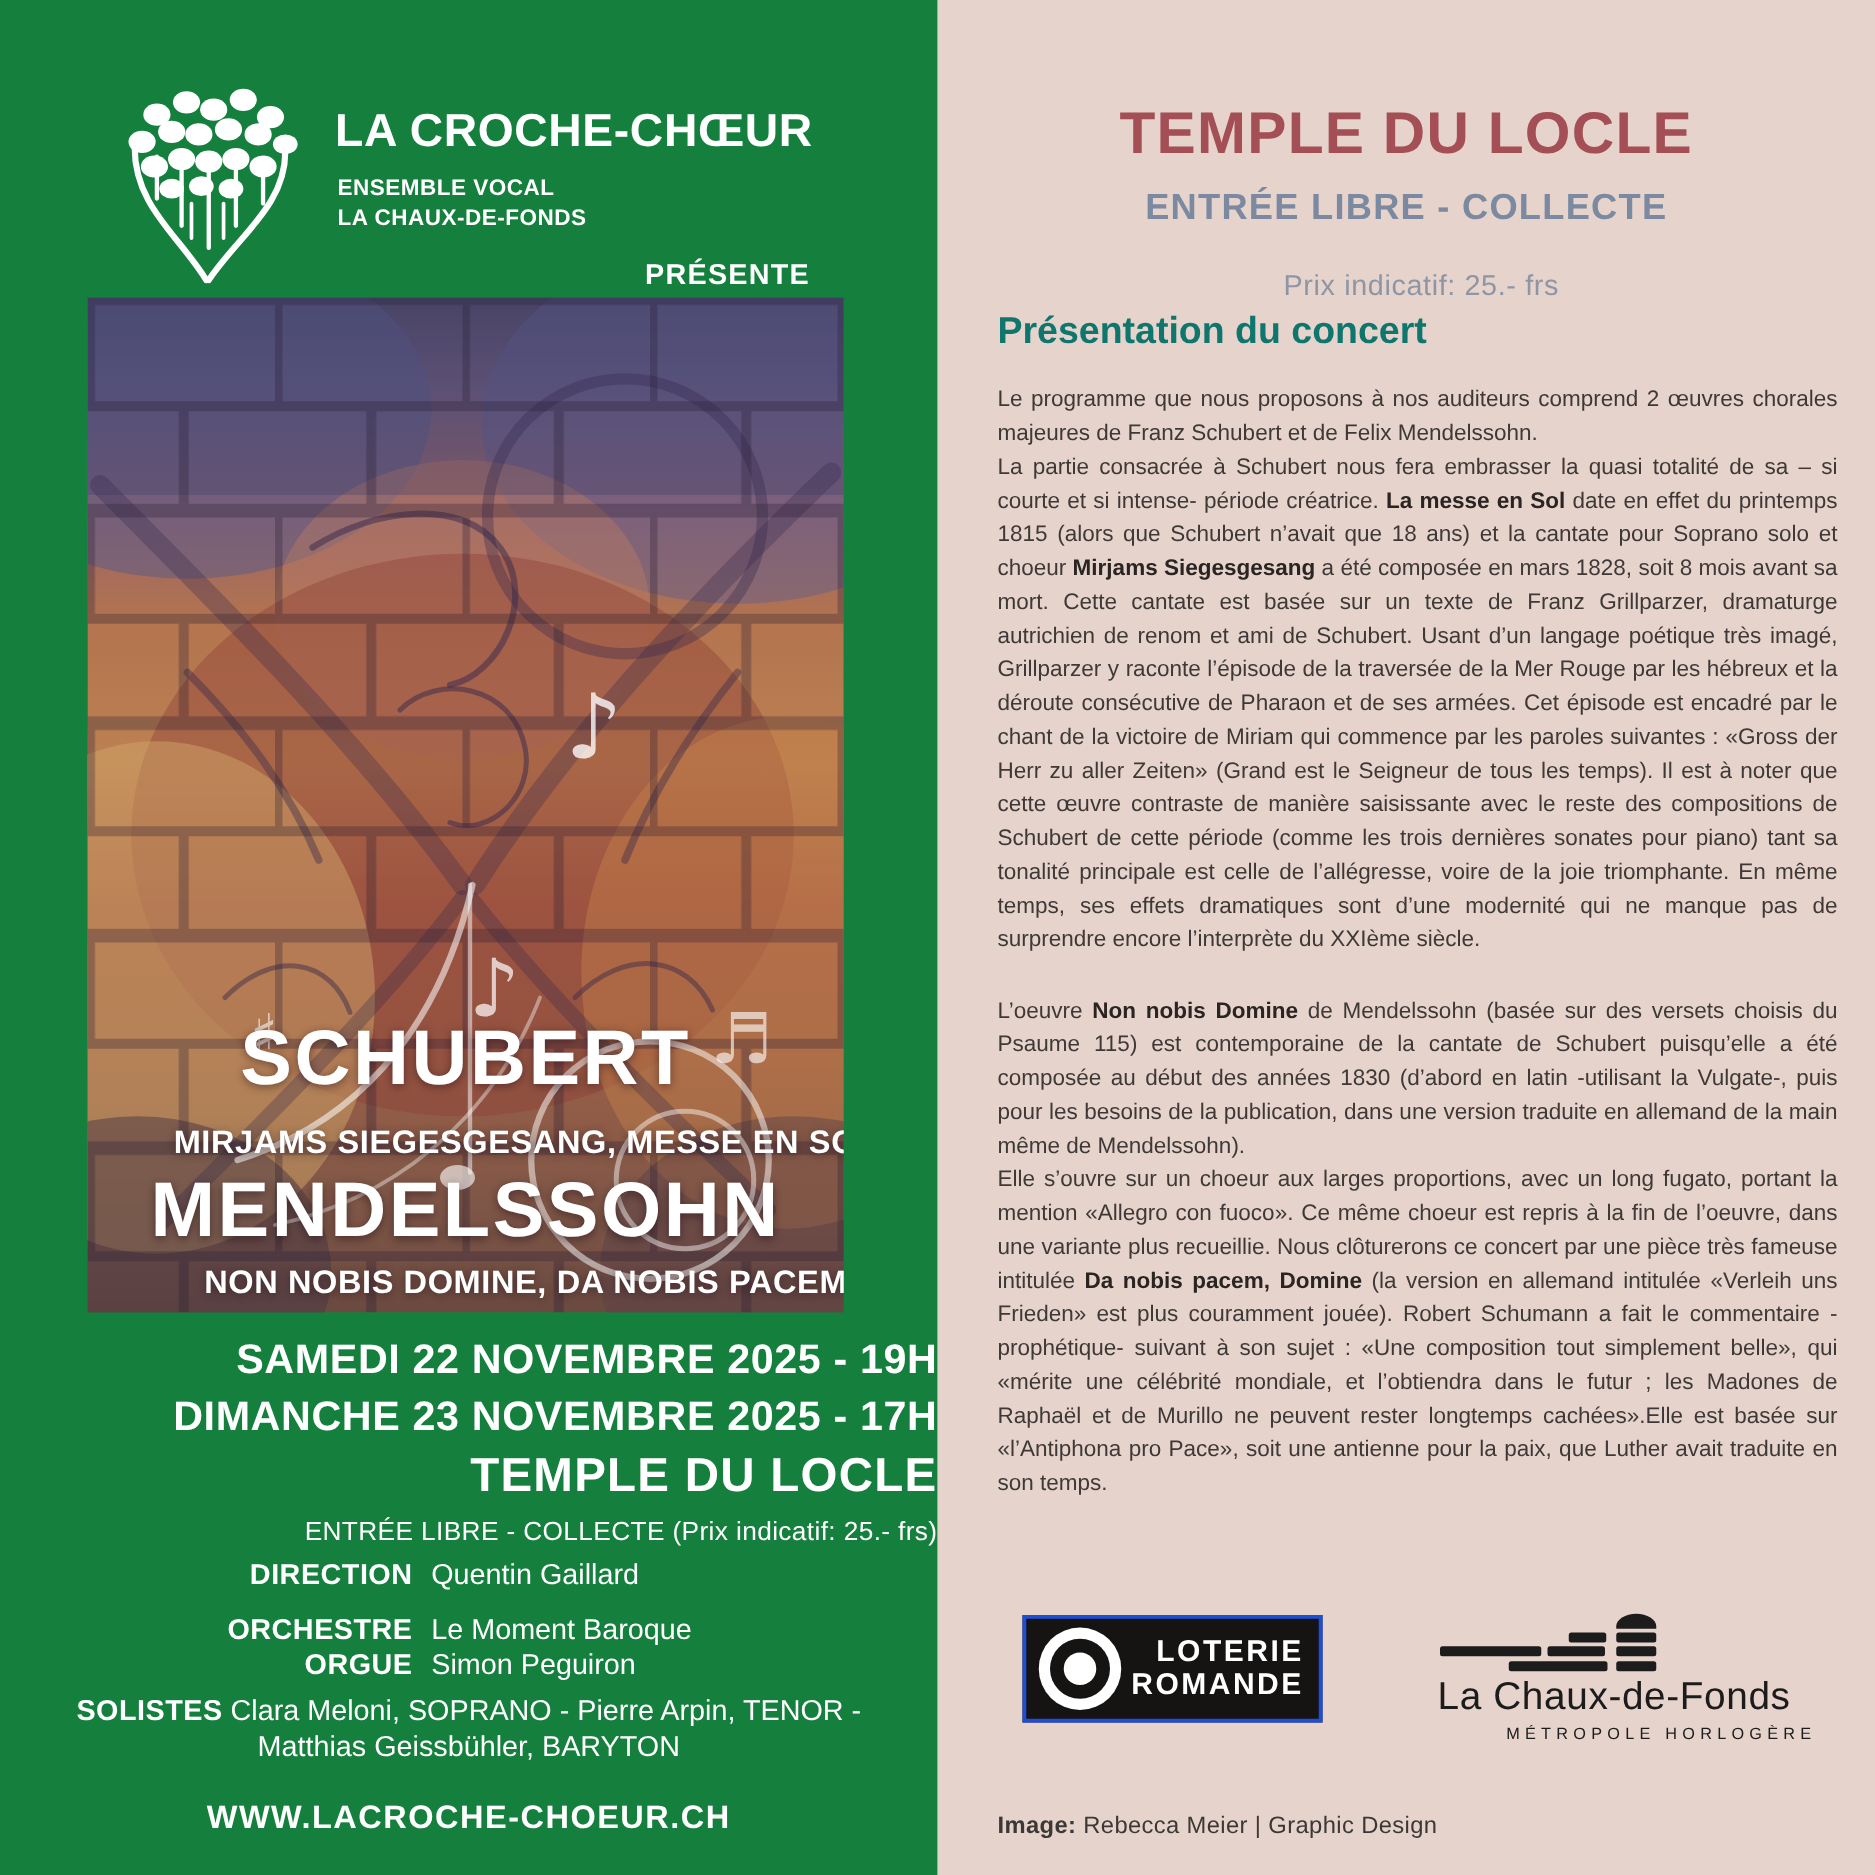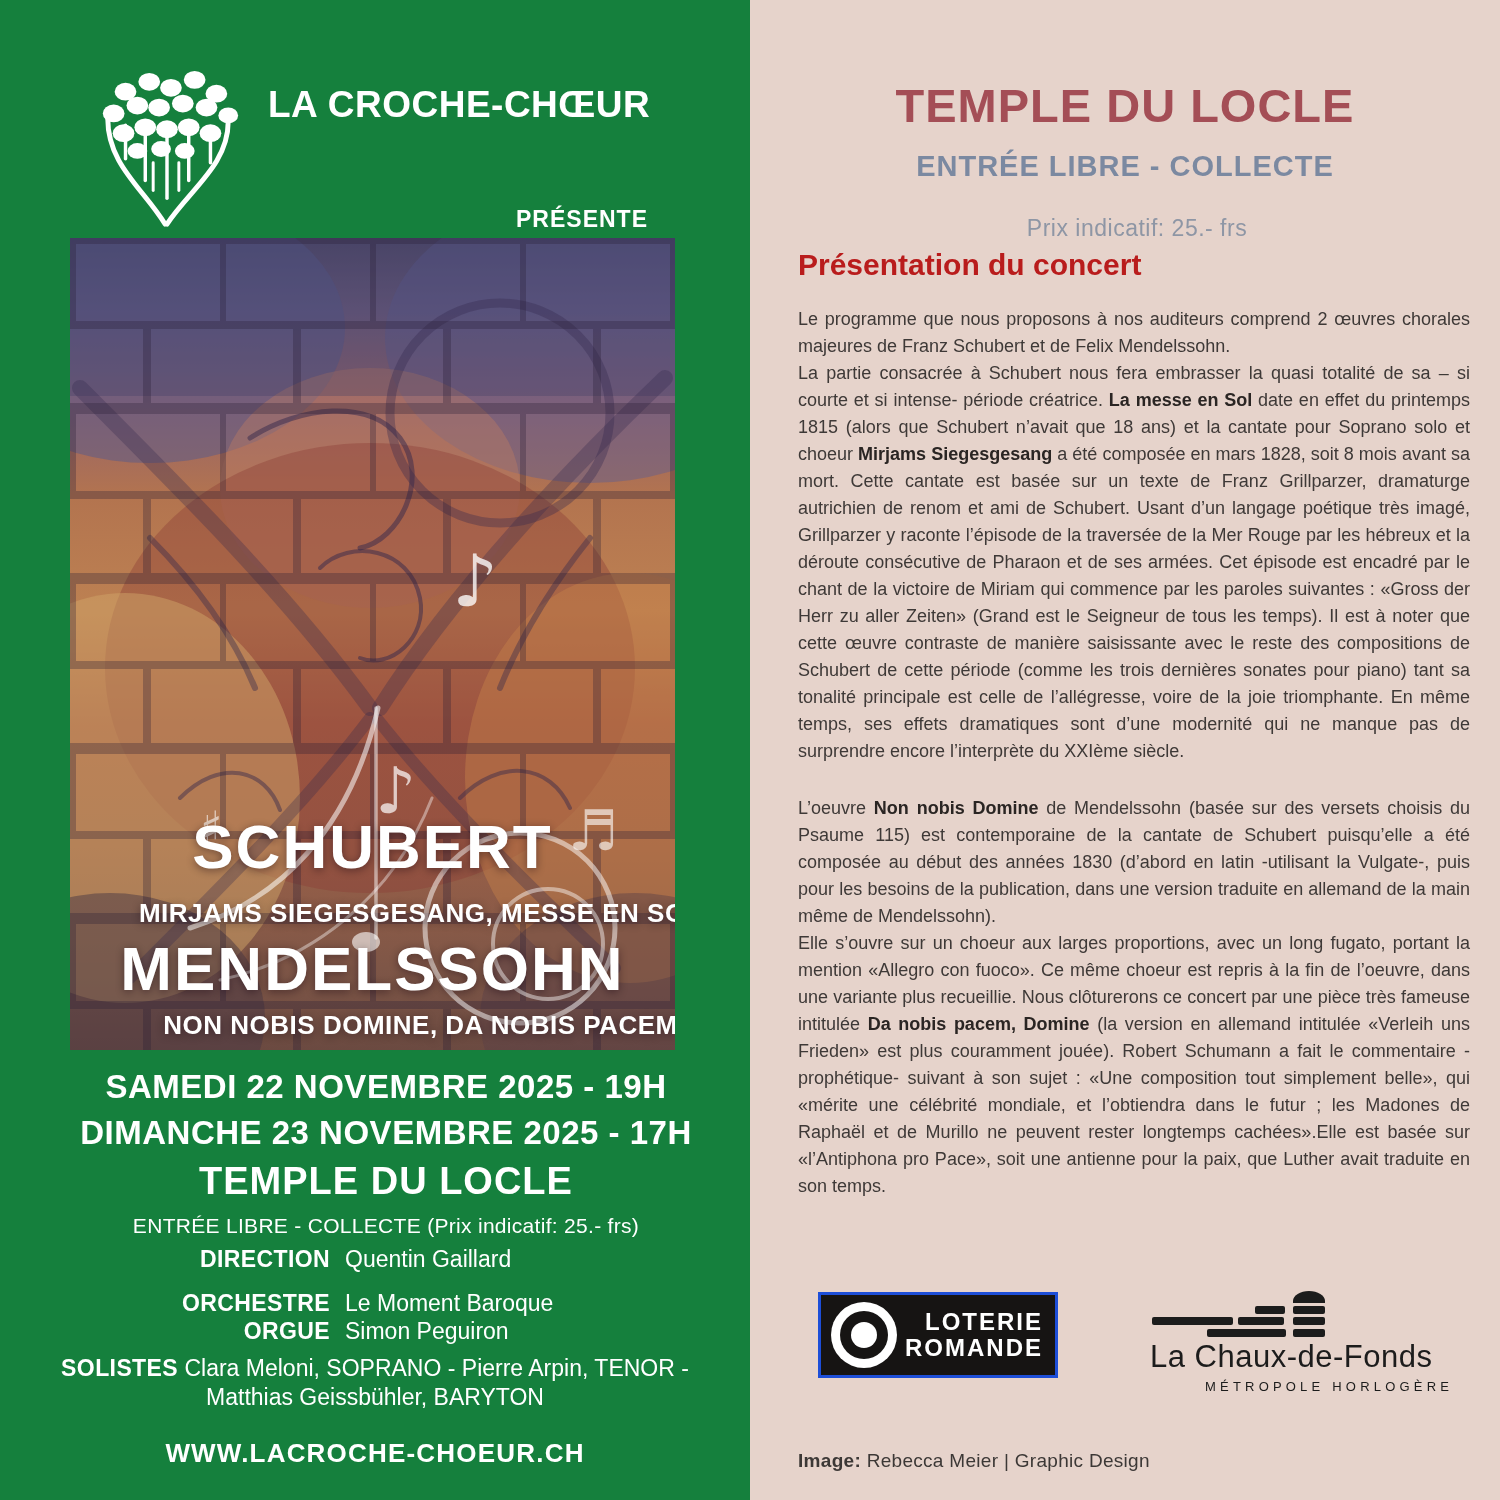--- a/index.html
+++ b/index.html
@@ -18,39 +18,39 @@
   
   .artwork{position:absolute;left:70px;top:238px;width:605px;height:812px;overflow:hidden;}
   .artwork svg{display:block;width:100%;height:100%;}
   .poster-text{position:absolute;left:0;width:100%;text-align:center;color:#fff;
                text-shadow:0 2px 8px rgba(20,5,15,.45);}
   .composer{font-weight:bold;font-size:62px;letter-spacing:2px;line-height:1;}
   .works{font-weight:bold;font-size:26px;letter-spacing:.5px;line-height:1;padding-left:48px;}
   .pt1{top:578px;} .pt2{top:662px;} .pt3{top:700px;} .pt4{top:774px;}
 
   
-  .evt{position:absolute;left:0;width:750px;text-align:center;color:#fff;font-weight:bold;white-space:nowrap;margin-left:11px;}
+  .evt{position:absolute;left:0;width:750px;text-align:right;color:#fff;font-weight:bold;white-space:nowrap;}
   .evt-date1{top:1068px;font-size:33px;letter-spacing:.5px;}
   .evt-date2{top:1114px;font-size:33px;letter-spacing:.5px;}
   .evt-venue{top:1160px;font-size:38px;letter-spacing:1px;}
   .evt-entry{top:1214px;font-size:21px;font-weight:normal;letter-spacing:.3px;}
 
   .credit-row{position:absolute;left:0;width:750px;display:flex;color:#fff;font-size:23px;line-height:27px;}
   .credit-label{flex:0 0 330px;text-align:right;font-weight:bold;letter-spacing:.4px;}
   .credit-value{margin-left:15px;text-align:left;}
   .cr1{top:1246px;} .cr2{top:1290px;} .cr3{top:1318px;}
   .soloists{position:absolute;left:30px;top:1354px;width:690px;text-align:center;color:#fff;font-size:23px;line-height:29px;}
   .soloists b{letter-spacing:.4px;}
   .website{position:absolute;left:0;top:1438px;width:750px;text-align:center;color:#fff;font-size:26px;font-weight:bold;letter-spacing:1.2px;}
 
   
   .venue-title{position:absolute;left:0;top:78px;width:750px;text-align:center;color:#a44e56;font-size:47px;font-weight:bold;letter-spacing:1px;}
   .entry-line{position:absolute;left:0;top:150px;width:750px;text-align:center;color:#7b89a1;font-size:29px;font-weight:bold;letter-spacing:1px;}
   .price-line{position:absolute;left:0;top:197px;width:750px;text-align:center;color:#8e96a5;font-size:23px;letter-spacing:.5px;}
-  .section-title{position:absolute;left:48px;top:248px;color:#b91c1c;font-size:30px;font-weight:bold;}
+  .section-title{position:absolute;left:48px;top:248px;color:#0f766e;font-size:30px;font-weight:bold;}
   .body-copy{position:absolute;left:48px;top:306px;width:672px;color:#3e3937;font-size:18px;line-height:27px;text-align:justify;}
   .body-copy p{margin:0 0 30px 0;}
   .body-copy b{color:#2a2523;}
 
   
   .lr-logo{position:absolute;left:818px;top:1292px;width:240px;height:86px;background:#161413;
            border:3px solid #1d4ed8;box-sizing:border-box;}
   .lr-ring{position:absolute;left:10px;top:7px;width:66px;height:66px;border-radius:50%;background:#fff;}
   .lr-ring2{position:absolute;left:9px;top:9px;width:48px;height:48px;border-radius:50%;background:#161413;}
   .lr-dot{position:absolute;left:11px;top:11px;width:26px;height:26px;border-radius:50%;background:#fff;}
@@ -99,20 +99,24 @@
         <path d="M58,70 L58,118" stroke-width="3.5"></path>
         <path d="M80,72 L80,136" stroke-width="3.5"></path>
         <path d="M102,70 L102,118" stroke-width="3.5"></path>
         <path d="M124,74 L124,100" stroke-width="3.5"></path>
         <path d="M66,100 L66,128" stroke-width="3"></path>
         <path d="M92,100 L92,128" stroke-width="3"></path>
       </g>
     </svg>
 
     <div class="brand-title">LA CROCHE-CHŒUR</div>
+    <div class="brand-sub">
+      <div>ENSEMBLE VOCAL</div>
+      <div>LA CHAUX-DE-FONDS</div>
+    </div>
     <div class="presente">PRÉSENTE</div>
 
     <div class="artwork" style="left:0;top:0;position:absolute;transform:translate(70px,238px);">
       <svg viewBox="0 0 605 812" preserveAspectRatio="none">
         <defs>
           <linearGradient id="base" x1="0" y1="0" x2="0" y2="1">
             <stop offset="0" stop-color="#4e4868"></stop>
             <stop offset="0.09" stop-color="#6a5a7c"></stop>
             <stop offset="0.2" stop-color="#95636a"></stop>
             <stop offset="0.32" stop-color="#b3744f"></stop>

